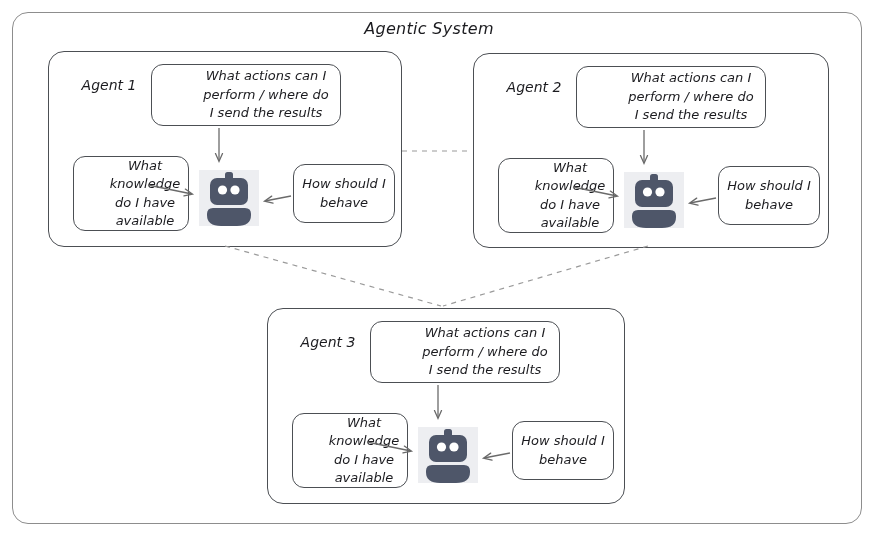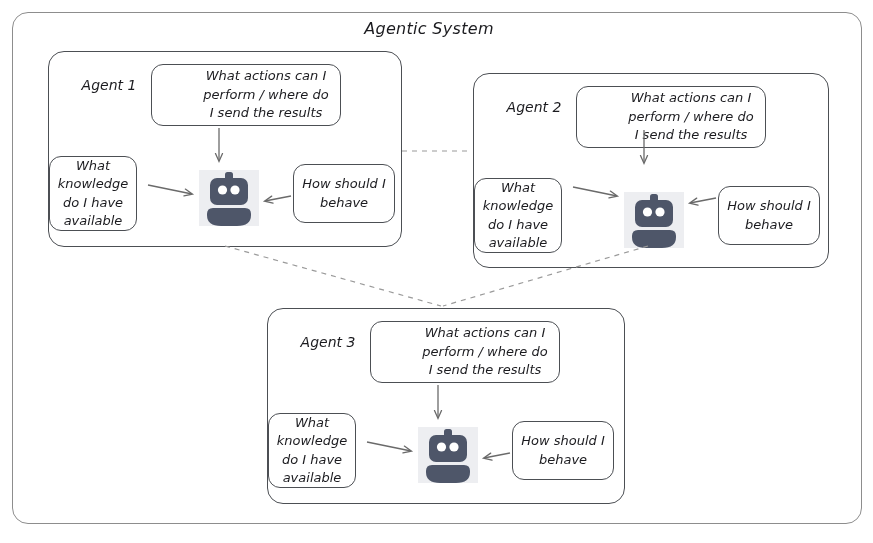--- a/index.html
+++ b/index.html
@@ -28,21 +28,21 @@
     text-align:center; font-size:14px; white-space:nowrap;
   }
   .bubble {
     position:absolute;
     border:1.4px solid #4c4f54; border-radius:12px;
     display:flex; align-items:center; justify-content:center;
     text-align:center; font-size:13px; line-height:18.5px;
     white-space:pre-line; background:#ffffff;
   }
   .bubble.actions   { left:102px; top:12px;  width:148px; height:60px;padding-left:40px; }
-  .bubble.knowledge { left:0;  top:104px; width:86px;  height:73px; }
+  .bubble.knowledge { left:24px;  top:104px; width:86px;  height:73px;padding-left:28px; }
   .bubble.behavior  { left:244px; top:112px; width:100px; height:57px; }
   .robot {
     position:absolute; left:150px; top:118px; width:60px; height:56px;
   }
   .robot svg { display:block; width:60px; height:56px; }
   .overlay {
     position:absolute; left:0; top:0; width:873px; height:543px;
     pointer-events:none;
   }
 </style>
@@ -71,21 +71,21 @@
         <rect x="0" y="0" width="60" height="56" fill="#edeef1"></rect>
         <rect x="26" y="2" width="8" height="11" rx="2.5" fill="#4e5669"></rect>
         <rect x="11" y="8" width="38" height="27" rx="7" fill="#4e5669"></rect>
         <circle cx="23.5" cy="20" r="4.6" fill="#ffffff"></circle>
         <circle cx="36" cy="20" r="4.6" fill="#ffffff"></circle>
         <path d="M14 38 h32 q6 0 6 6 v1 q0 11 -14 11 h-16 q-14 0 -14 -11 v-1 q0 -6 6 -6 z" fill="#4e5669"></path>
       </svg>
     </div>
   </div>
 
-  <div class="agent" style="left:473px; top:53px; width:354px; height:193px;margin-top:20px;">
+  <div class="agent" style="left:473px; top:53px; width:354px; height:193px;">
     <div class="agent-label">Agent 2</div>
     <div class="bubble actions">What actions can I
 perform / where do
 I send the results</div>
     <div class="bubble knowledge">What
 knowledge
 do I have
 available</div>
     <div class="bubble behavior">How should I
 behave</div>

